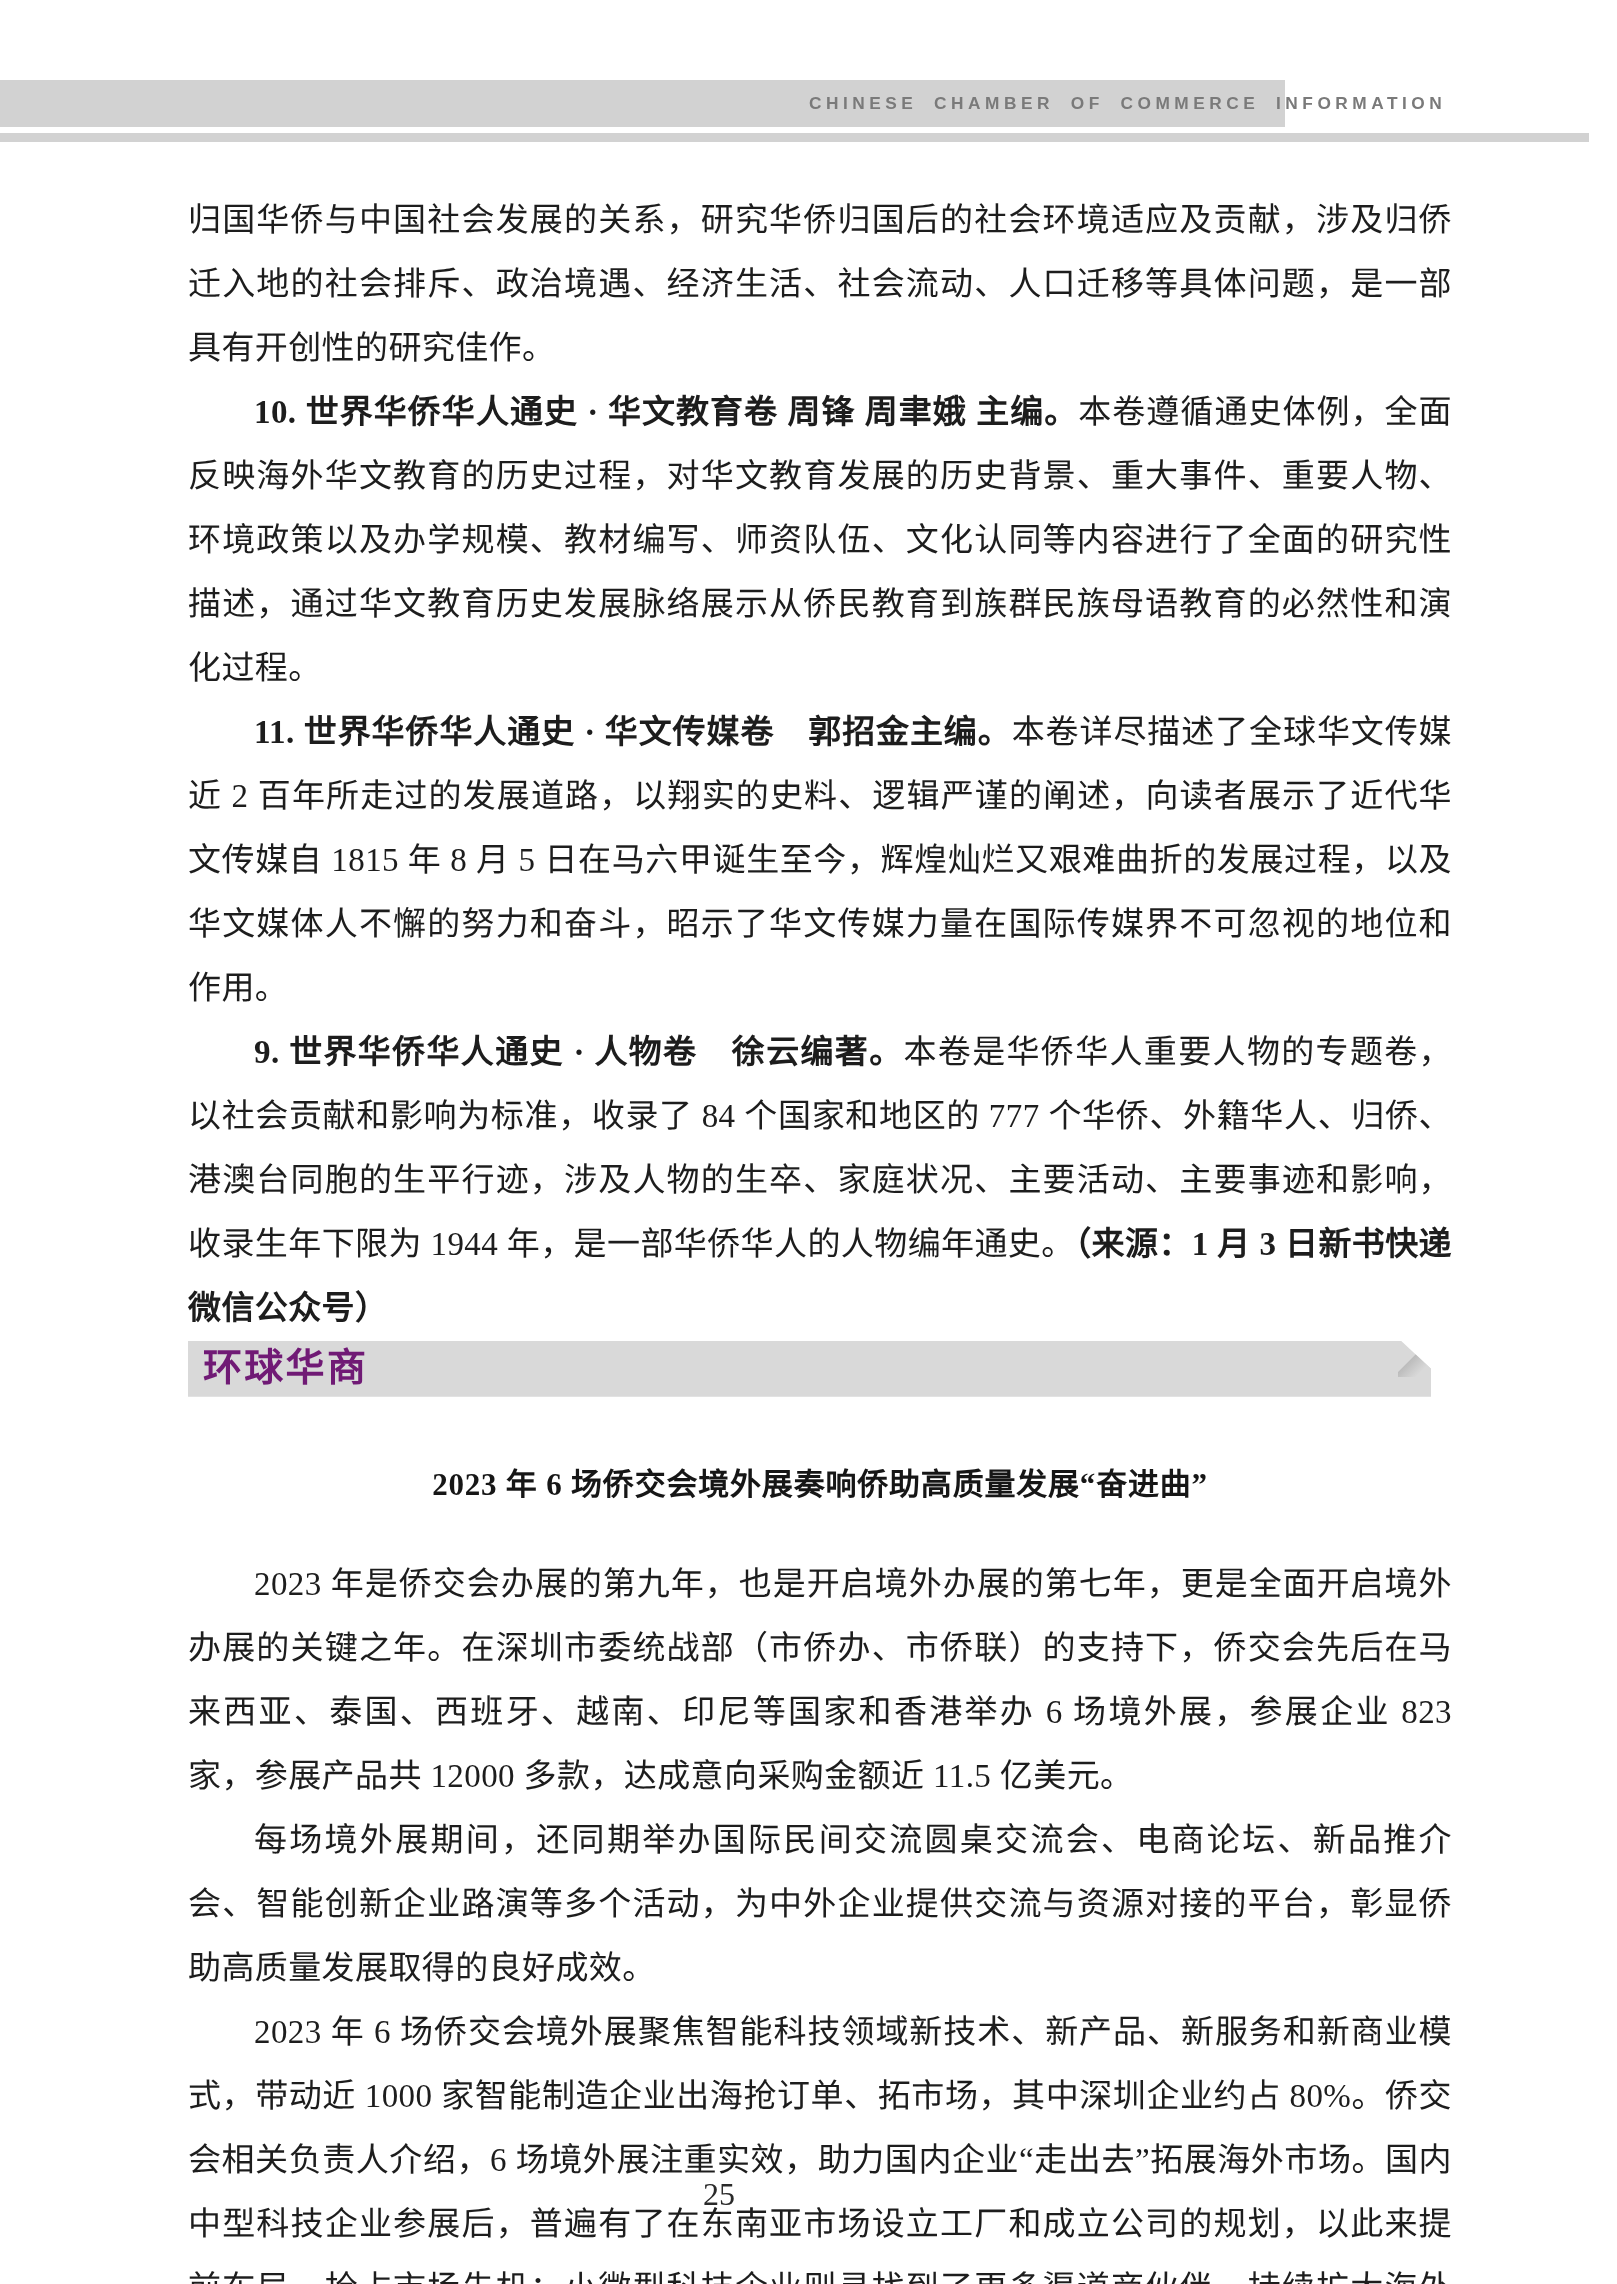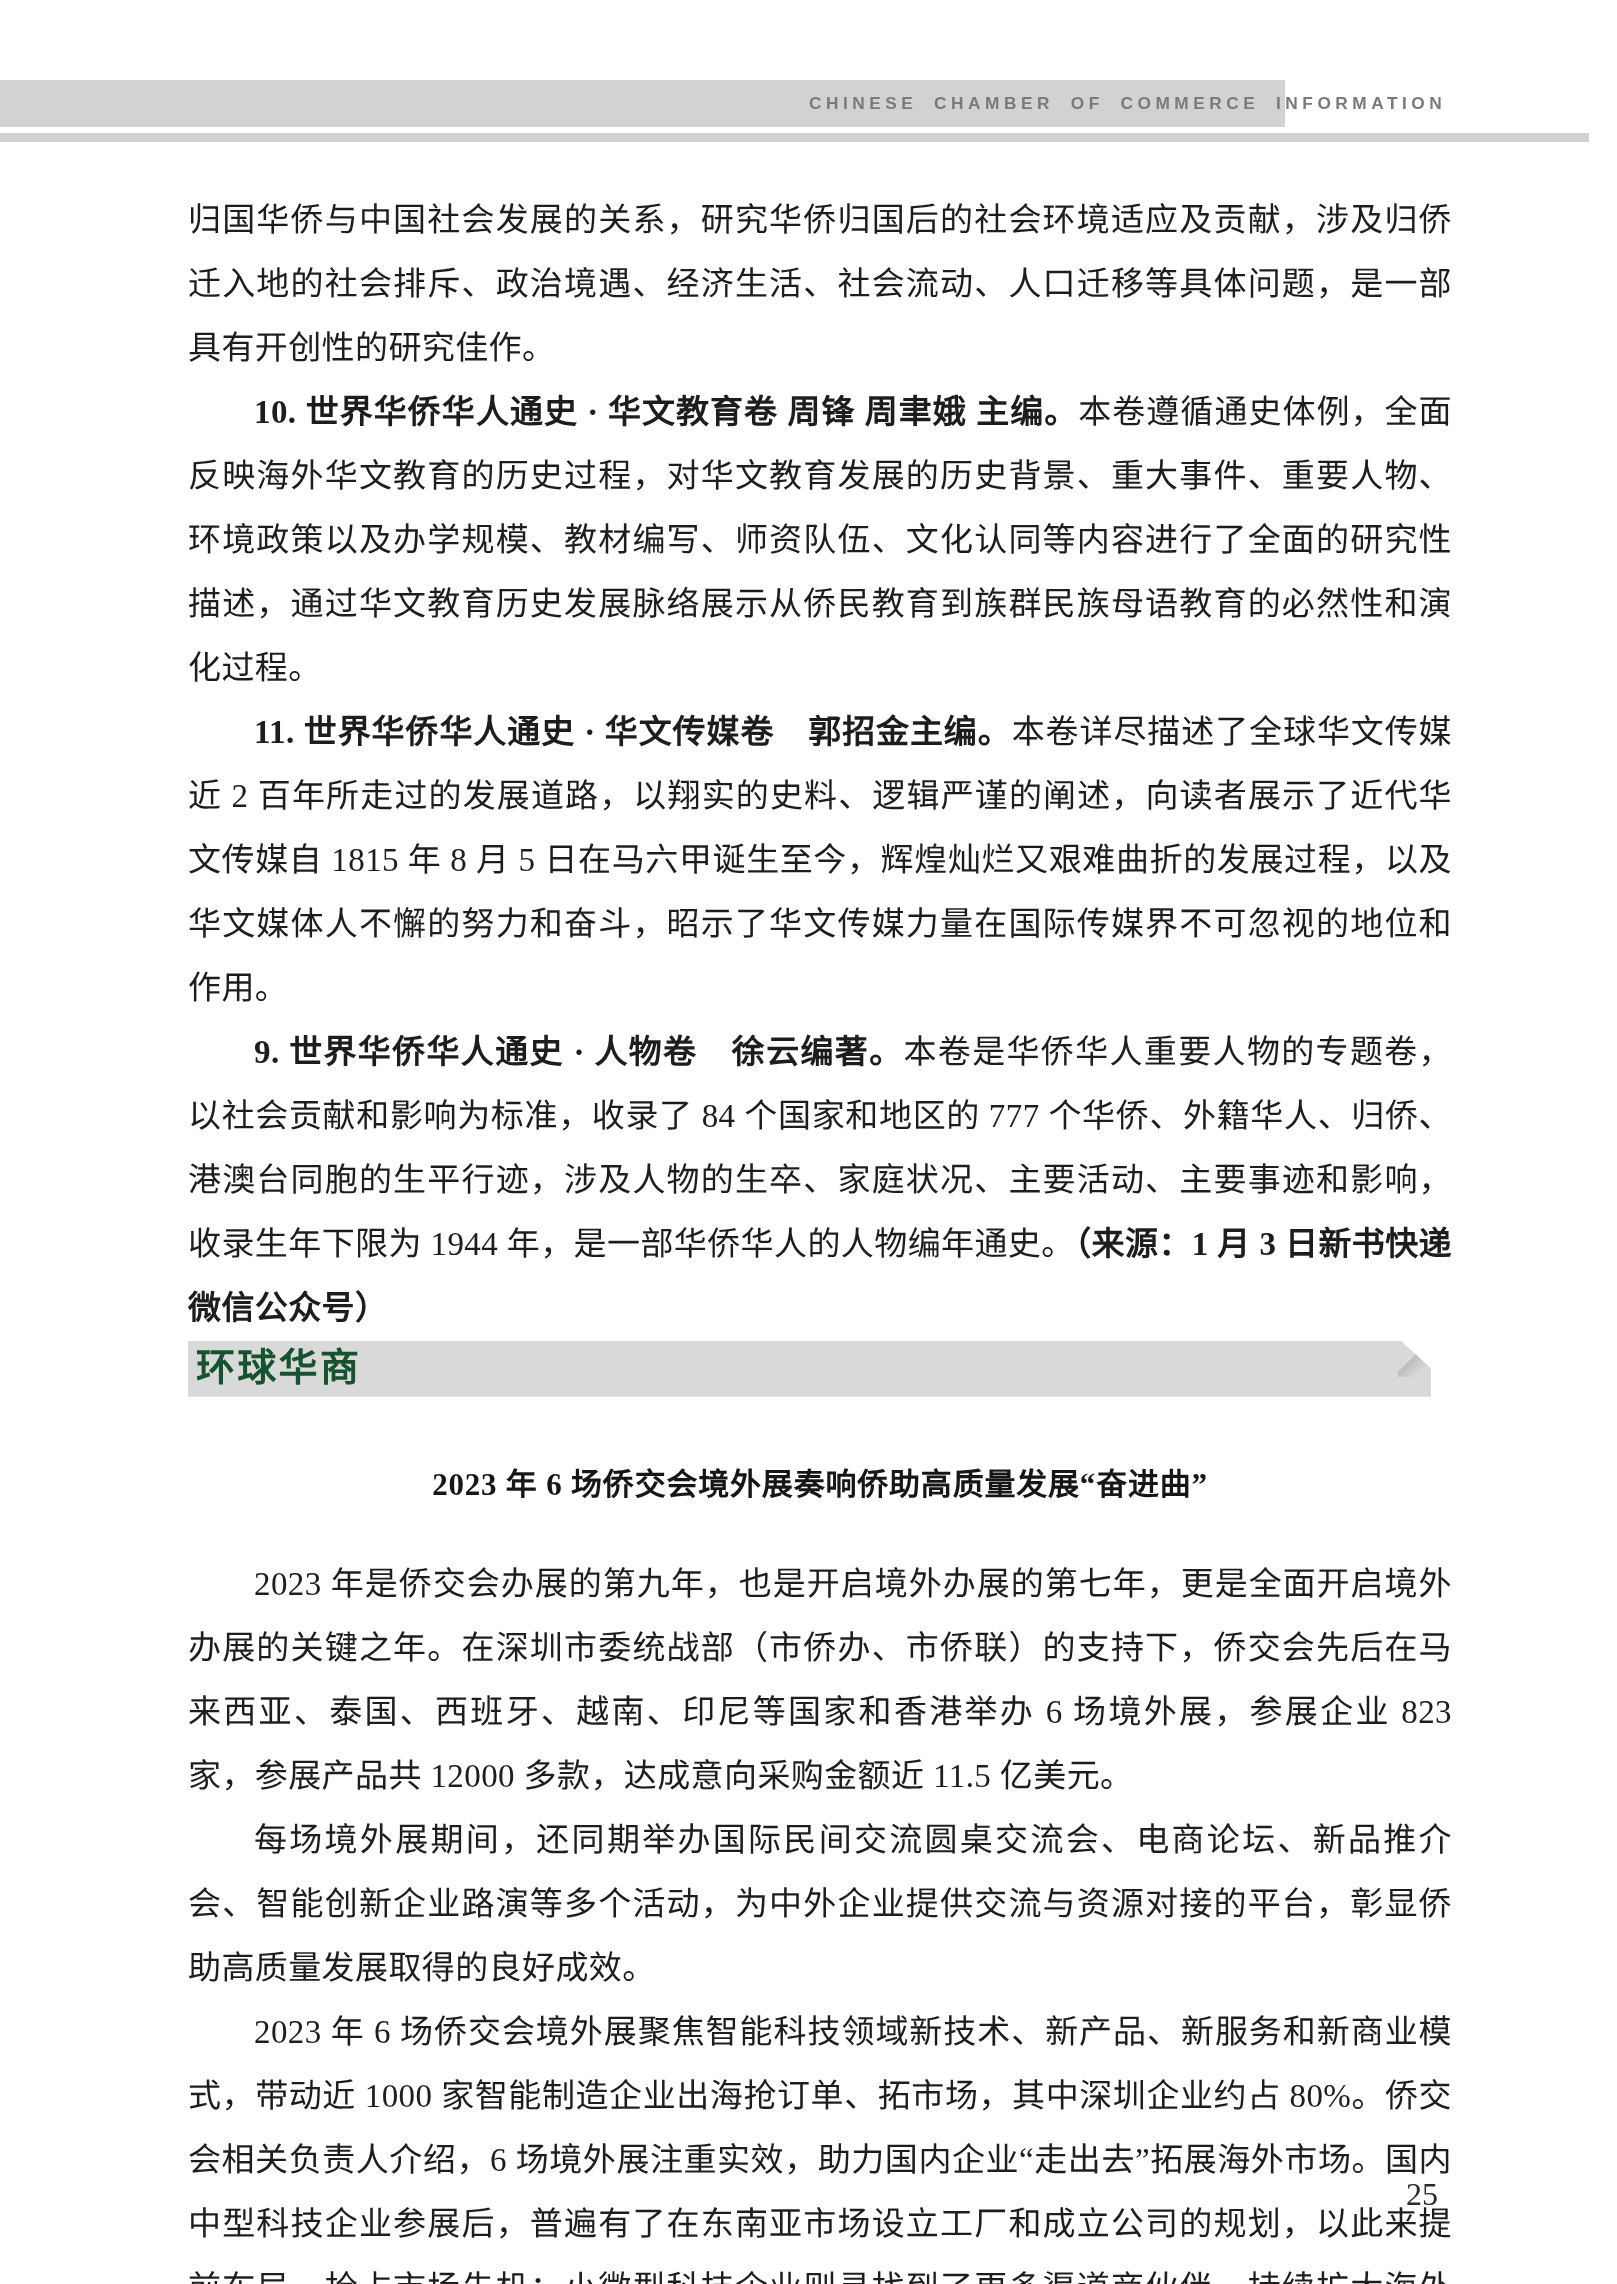--- a/index.html
+++ b/index.html
@@ -68,43 +68,43 @@
     clip-path:polygon(0 0, calc(100% - 30px) 0, 100% 50%, 100% 100%, 0 100%);
   }
   .section-banner::after{
     content:"";
     position:absolute;top:0;right:0;
     width:33px;height:36px;
     background:linear-gradient(135deg, rgba(0,0,0,0) 44%, var(--banner-fold) 46%, var(--banner-bg) 78%);
   }
   .section-banner-label{
     display:block;
-    padding-left:8px;
+    padding-left:15px;
     font-size:39px;
     font-weight:700;
     line-height:54px;
     letter-spacing:2.3px;
-    color:#14532d;
+    color:#701a75;
   }
   
   .article-title{
     margin:54px 0 33px 0;
     font-size:31px;
     font-weight:700;
     line-height:68px;
     text-align:center;
     text-indent:0;
     letter-spacing:0.8px;
     color:#161616;
   }
   
   .page-number{
     position:absolute;
     left:0;top:2176px;width:1438px;
-    text-align:right;
+    text-align:center;
     font-size:32px;
     color:#2a2a2a;
   }
 </style>
 </head>
 <body>
 
 <div class="page">
 
   <div class="head-strip primary">

